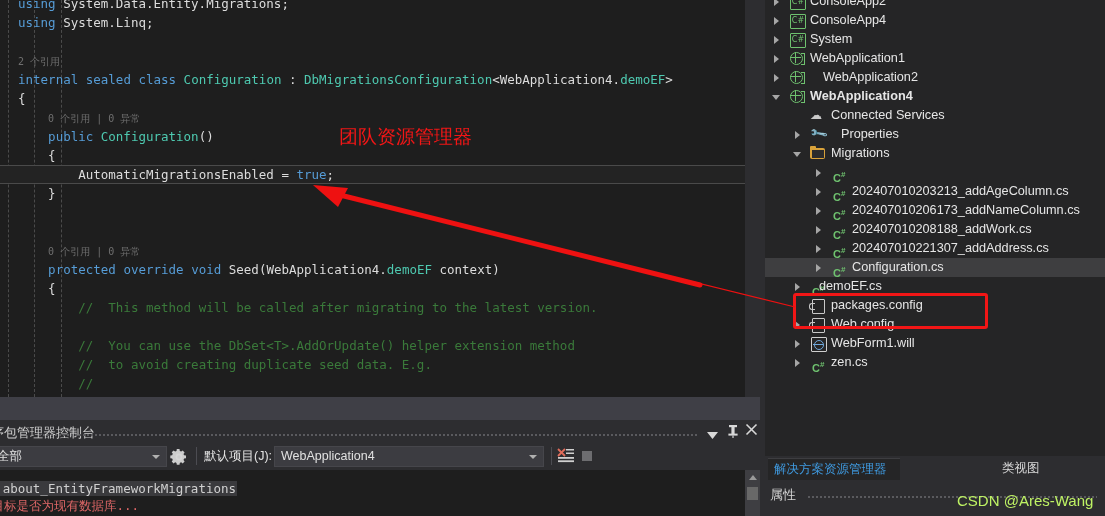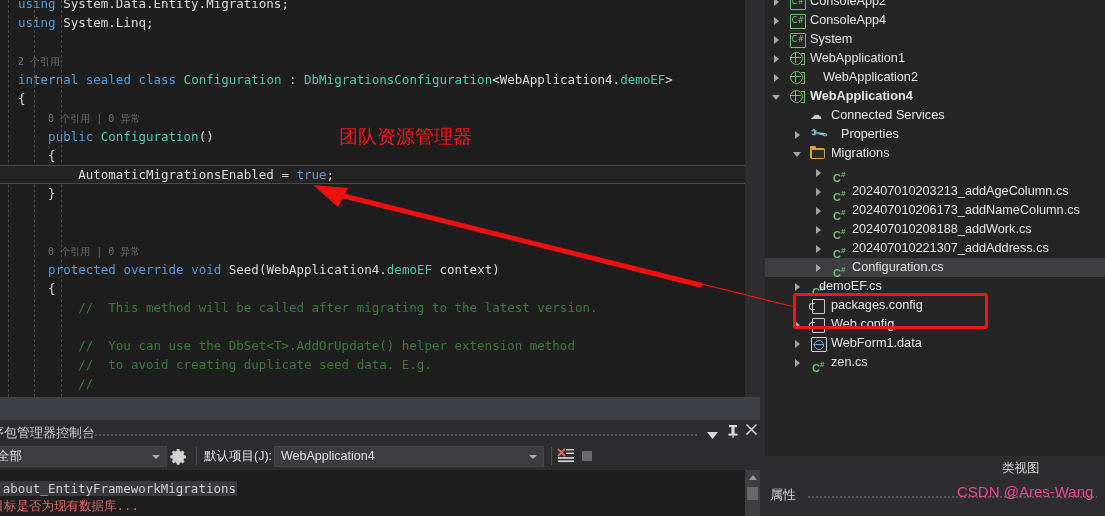--- a/index.html
+++ b/index.html
@@ -125,21 +125,21 @@
   .se-tabs{position:absolute;left:765px;top:456px;width:340px;height:24px;background:#2d2d30;}
   .se-tab{position:absolute;top:2px;height:21px;line-height:21px;font-size:12.5px;color:#d6d6d6;padding:0 6px;}
   .se-tab.active{color:#3f9ae0;background:#252526;border-top:1px solid #3d3d40;}
 
   
   .props{position:absolute;left:765px;top:480px;width:340px;height:36px;background:#2d2d30;}
   .props-t{position:absolute;left:5px;top:6px;color:#d6d6d6;font-size:13px;}
   .props-dots{position:absolute;left:42px;top:15px;right:8px;height:3px;
               background-image:radial-gradient(#5a5a5e 0.8px, transparent 0.9px);
               background-size:4px 4px;}
-  .wm{position:absolute;left:192px;top:3px;color:#ec4899;font-size:15px;}
+  .wm{position:absolute;left:192px;top:12px;color:#bef264;font-size:15px;}
 
   
   .anno-txt{position:absolute;left:339px;top:124px;color:#f21616;font-size:19px;
             font-family:"DejaVu Sans","Liberation Sans",sans-serif;}
   .anno-svg{position:absolute;left:0;top:0;width:1105px;height:516px;pointer-events:none;}
   .anno-box{position:absolute;left:793px;top:293px;width:189px;height:30px;
             border:3px solid #f21616;border-radius:3px;}
 </style>
 </head>
 <body>
@@ -447,37 +447,38 @@
         </div>
         <div class="row">
           <span class="exp" style="left:27px">
             <span class="ar"></span>
           </span>
           <span style="position:absolute;left:45px;top:0;width:17px;height:19px;">
             <span class="ico">
               <span class="iaspx"></span>
             </span>
           </span>
-          <span class="txt" style="left:66px">WebForm1.data</span>
+          <span class="txt" style="left:66px">WebForm1.will</span>
         </div>
         <div class="row">
           <span class="exp" style="left:27px">
             <span class="ar"></span>
           </span>
           <span style="position:absolute;left:45px;top:0;width:17px;height:19px;">
             <span class="ico">
               <span style="position:absolute;left:2px;top:2px;color:#6fc26f;font-size:11px;font-weight:bold;">C<sup style="font-size:8px">#</sup></span>
             </span>
           </span>
           <span class="txt" style="left:66px">zen.cs</span>
         </div>
       </div>
   </div>
 
   <div class="se-tabs" id="se-tabs">
+      <div class="se-tab active" style="left: 3px; width: 120px;">解决方案资源管理器</div>
       <div class="se-tab" style="left: 231px; width: 56px;">类视图</div>
     </div>
 
   <div class="props">
     <div class="props-t">属性</div>
     <div class="props-dots"></div>
     <div class="wm">CSDN @Ares-Wang</div>
   </div>
 
   <div class="anno-txt">团队资源管理器</div>

